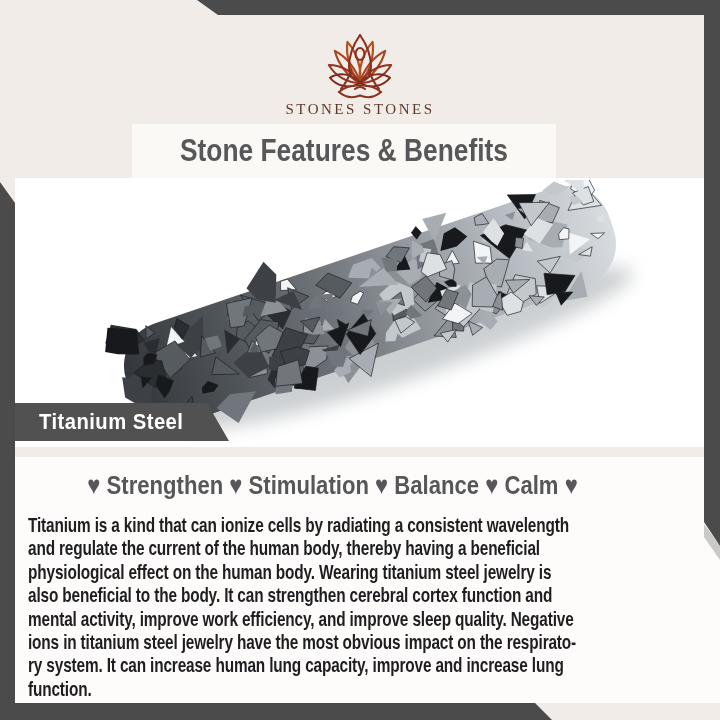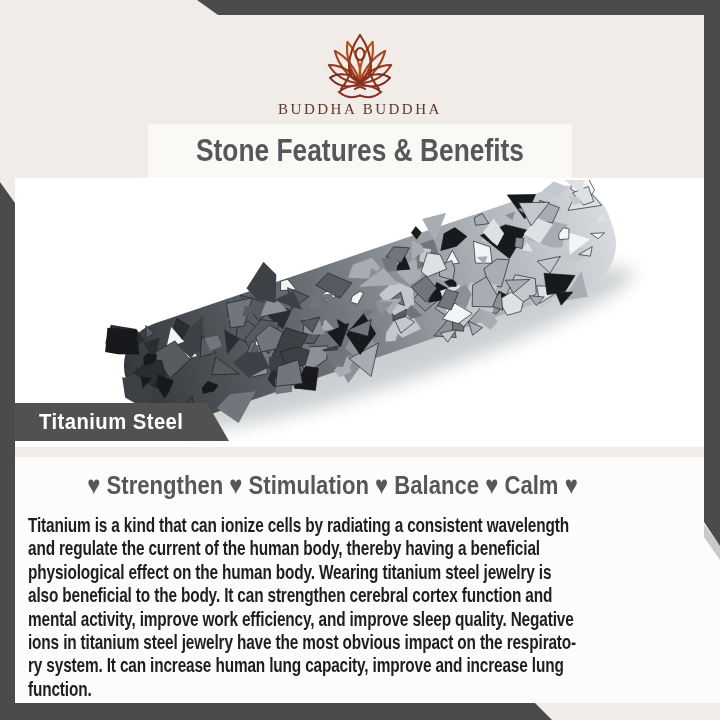--- a/index.html
+++ b/index.html
@@ -18,21 +18,21 @@
   .ribbon-left{left:0;top:182px;width:15px;height:538px;
     clip-path:polygon(0 0,100% 21px,100% 100%,0 100%);}
   .ribbon-bottom{left:0;top:703px;width:560px;height:17px;
     clip-path:polygon(0 0,535px 0,552px 100%,0 100%);}
 
   
   .logo-svg{left:295px;top:26px;width:130px;height:78px;}
   .brand{left:0;top:101px;width:720px;text-align:center;
     font-family:"Liberation Serif",serif;font-size:15px;letter-spacing:2.5px;
     color:#5d392c;}
-  .title-band{left:148px;top:124px;width:424px;height:54px;background:#fbf9f6;
+  .title-band{left:132px;top:124px;width:424px;height:54px;background:#fbf9f6;
     text-align:center;line-height:54px;}
   .title-band span{display:inline-block;transform:scaleX(.85);transform-origin:center;
     font-size:31px;font-weight:bold;color:#57575a;letter-spacing:0;white-space:nowrap;}
 
   
   .product-panel{left:15px;top:178px;width:705px;height:269px;background:#ffffff;}
   .product-svg{left:15px;top:2px;width:620px;height:267px;}
   .label-band{left:0px;top:225px;width:214px;height:38px;background:#515151;
     clip-path:polygon(0 0,192px 0,100% 100%,0 100%);
     line-height:38px;padding-left:24px;box-sizing:border-box;}
@@ -66,21 +66,21 @@
   <g fill="none" stroke="#8a3120" stroke-width="2.1" stroke-linecap="round">
     <path d="M65 9 C 58 19 54 31 54 41 C 54 49 58 53 61 54"></path>
     <path d="M65 9 C 72 19 76 31 76 41 C 76 49 72 53 69 54"></path>
     <ellipse cx="65" cy="28" rx="4.5" ry="6"></ellipse>
     <path d="M56 44 C 54 52 50 58 46 63"></path>
     <path d="M74 44 C 76 52 80 58 84 63"></path>
     <path d="M44 66 C 54 57 76 57 86 66 C 78 73 70 71.5 65 69.5 C 60 71.5 52 73 44 66 Z"></path>
     <path d="M60 63 Q 65 59 70 63"></path>
   </g>
 </svg>
-<div class="abs brand">BUDDHA BUDDHA</div>
+<div class="abs brand">STONES STONES</div>
 
 <div class="abs title-band">
   <span>Stone Features &amp; Benefits</span>
 </div>
 
 <div class="abs product-panel">
   <svg class="abs product-svg" viewBox="0 0 620 267">
     <defs>
       <linearGradient id="metal" x1="0" y1="0" x2="1" y2="0">
         <stop offset="0" stop-color="#33373b"></stop>

